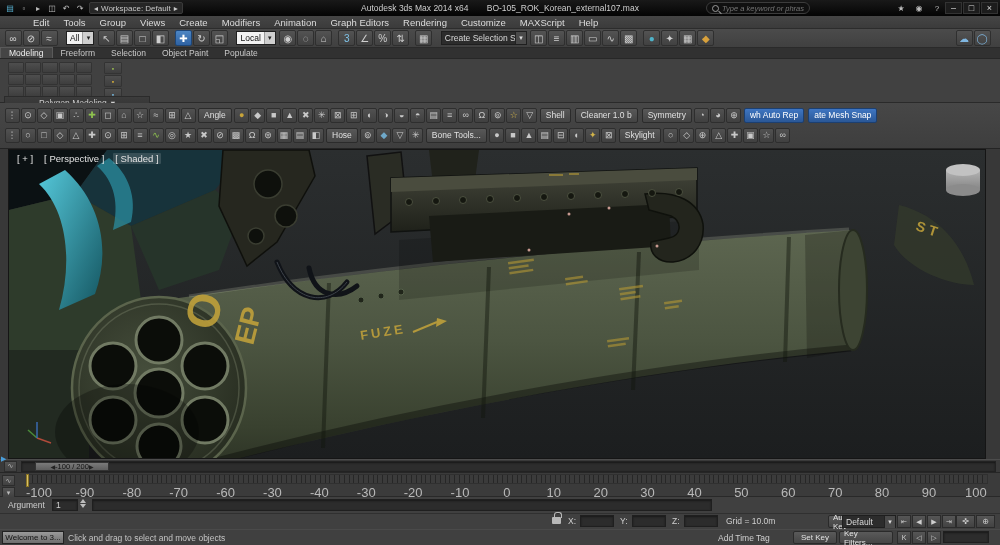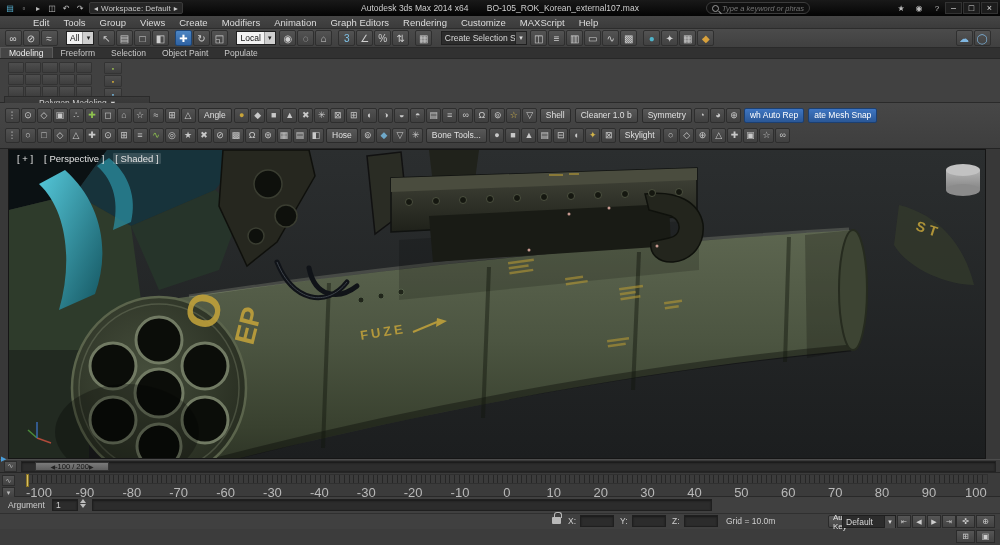--- a/index.html
+++ b/index.html
@@ -599,14 +599,28 @@
       </span>
     <span id="navblock">
 
     <span class="navbtn">✜</span>
         <span class="navbtn">⊕</span>
         <span class="navbtn">⊞</span>
         <span class="navbtn">▣</span>
       </span>
   </div>
 
+  <div class="band" id="statusC">
+    <span id="welcome-btn">Welcome to 3...</span>
+    <span class="slabel" style="left:68px;top:3px;color:#c4c4c4">Click and drag to select and move objects</span>
+    <span class="slabel" style="left:718px;top:3px">Add Time Tag</span>
+    <span class="sbtn" style="left:793px;width:44px">Set Key</span>
+    <span class="sbtn" style="left:839px;width:54px">Key Filters...</span>
+    <span id="transportC">
+
+    <span class="trbtn">K</span>
+        <span class="trbtn">◁</span>
+        <span class="trbtn">▷</span>
+      </span>
+    <span class="sfield" style="left:897px;top:1px;width:46px;transform:translateX(46px)"></span>
+  </div>
 
 </div>
 
 </body></html>

